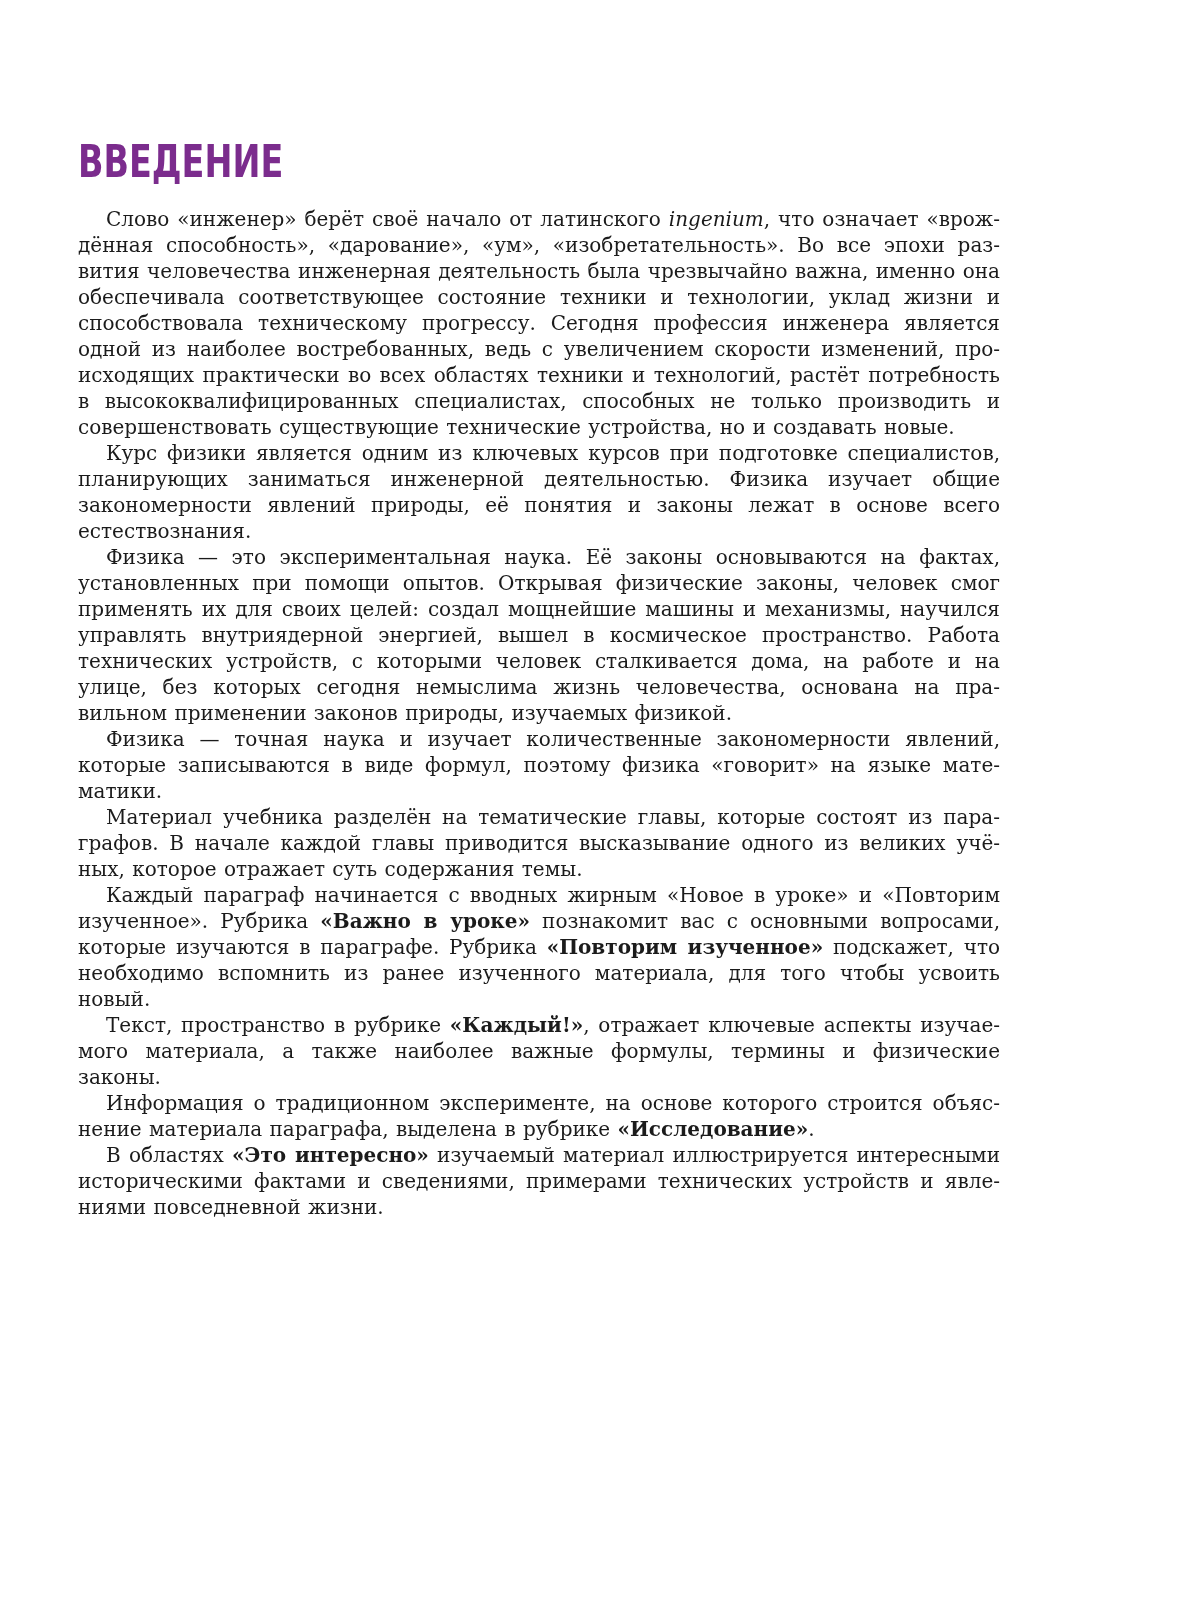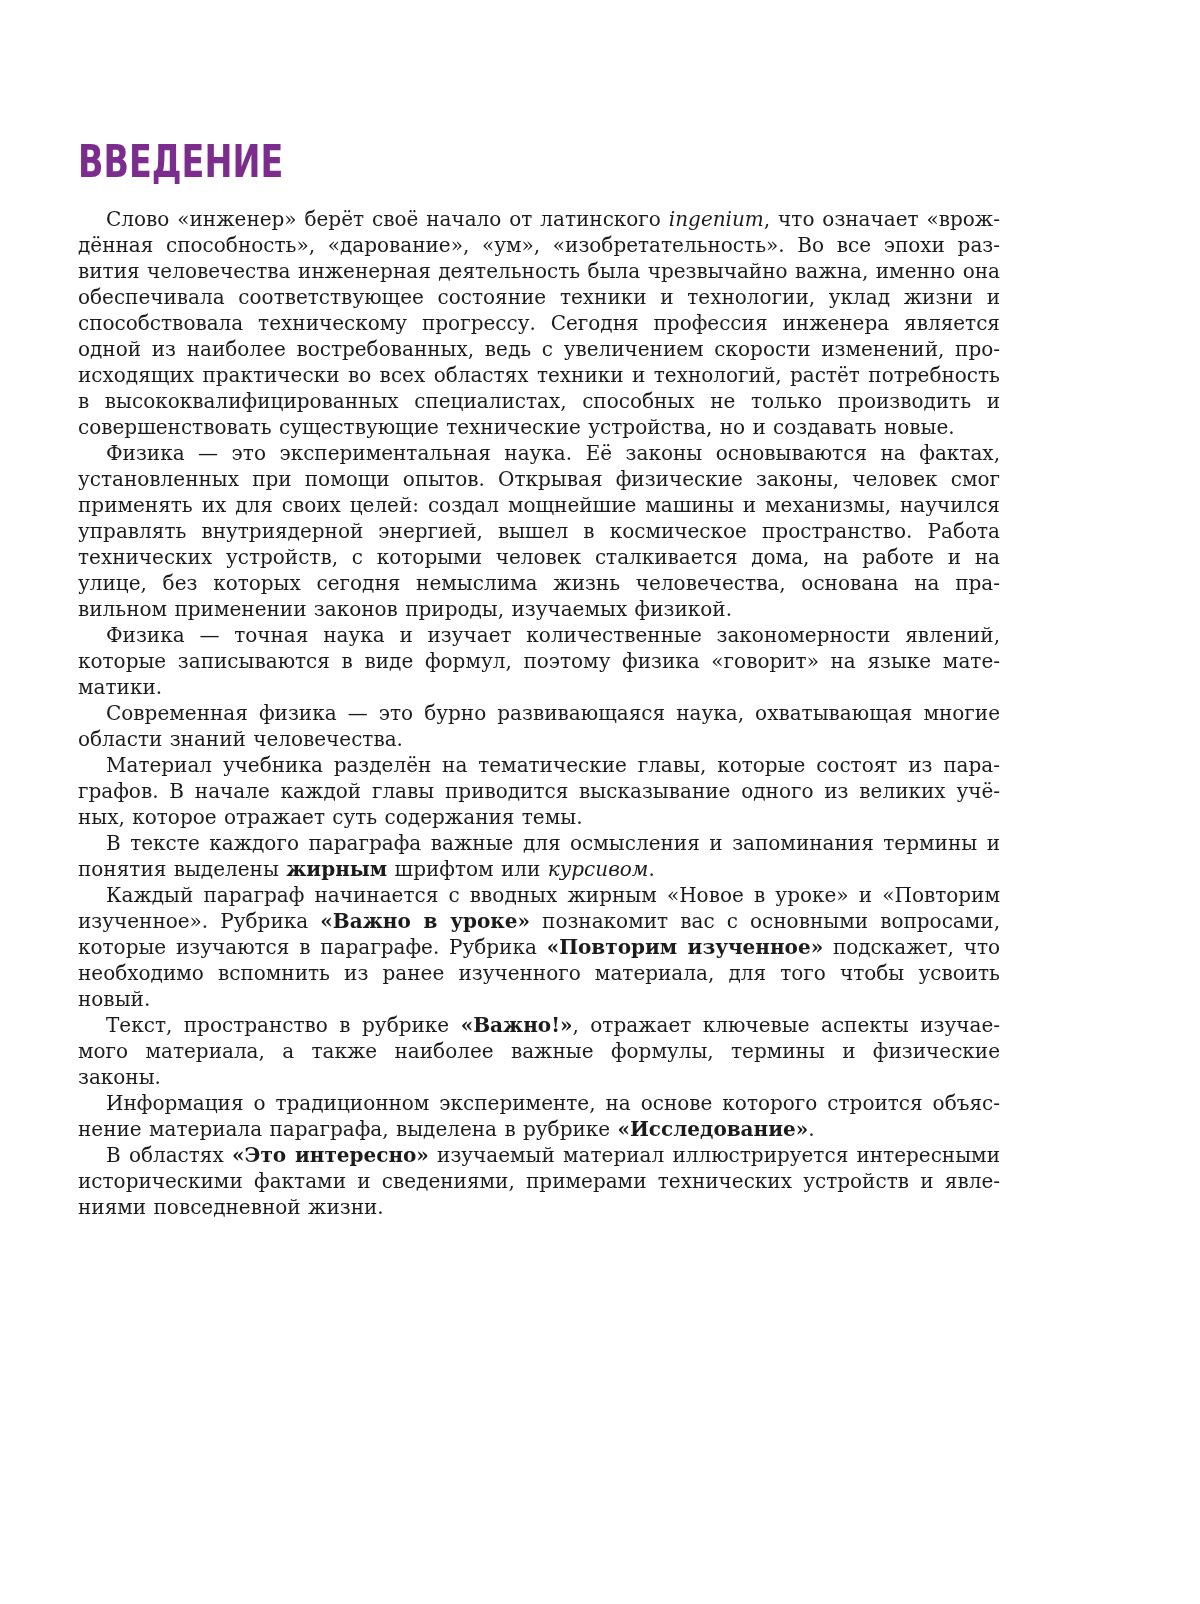--- a/index.html
+++ b/index.html
@@ -48,23 +48,22 @@
   .body-text b{font-weight:bold;}
   .body-text i{}
 </style>
 </head>
 <body>
 
 <div class="page">
   <h1 class="heading">ВВЕДЕНИЕ</h1>
   <div class="body-text">
       <p><span>Слово «инженер» берёт своё начало от латинского </span><i>ingenium</i><span>, что означает «врож­дённая способность», «дарование», «ум», «изобретательность». Во все эпохи раз­вития человечества инженерная деятельность была чрезвычайно важна, именно она обеспечивала соответствующее состояние техники и технологии, уклад жизни и способствовала техническому прогрессу. Сегодня профессия инженера является одной из наиболее востребованных, ведь с увеличением скорости изменений, про­исходящих практически во всех областях техники и технологий, растёт потреб­ность в высококвалифицированных специалистах, способных не только произво­дить и совершенствовать существующие технические устройства, но и создавать новые.</span></p>
+      <p><span>Курс физики является одним из ключевых курсов при подготовке специали­стов, планирующих заниматься инженерной деятельностью. Физика изучает общие закономерности явлений природы, её понятия и законы лежат в основе всего естествознания.</span></p>
       <p><span>Физика — это экспериментальная наука. Её законы основываются на фактах, установленных при помощи опытов. Открывая физические законы, человек смог применять их для своих целей: создал мощнейшие машины и механизмы, на­учился управлять внутриядерной энергией, вышел в космическое пространство. Работа технических устройств, с которыми человек сталкивается дома, на работе и на улице, без которых сегодня немыслима жизнь человечества, основана на пра­вильном применении законов природы, изучаемых физикой.</span></p>
       <p><span>Физика — точная наука и изучает количественные закономерности явлений, которые записываются в виде формул, поэтому физика «говорит» на языке мате­матики.</span></p>
-      <p><span>Современная физика — это бурно развивающаяся наука, охватывающая многие области знаний человечества.</span></p>
       <p><span>Материал учебника разделён на тематические главы, которые состоят из пара­графов. В начале каждой главы приводится высказывание одного из великих учё­ных, которое отражает суть содержания темы.</span></p>
-      <p><span>В тексте каждого параграфа важные для осмысления и запоминания термины и понятия выделены </span><b>жирным</b><span> шрифтом или </span><i>курсивом</i><span>.</span></p>
       <p><span>Каждый параграф начинается с вводных жирным «Новое в уроке» и «Повторим изученное». Рубрика </span><b>«Важно в уроке»</b><span> познакомит вас с основными вопросами, которые изучаются в параграфе. Рубрика </span><b>«Повторим изученное»</b><span> подскажет, что необходимо вспомнить из ранее изученного материала, для того чтобы усвоить новый.</span></p>
-      <p><span>Текст, пространство в рубрике </span><b>«Важно!»</b><span>, отражает ключевые аспекты изучае­мого материала, а также наиболее важные формулы, термины и физические законы.</span></p>
+      <p><span>Текст, пространство в рубрике </span><b>«Каждый!»</b><span>, отражает ключевые аспекты изучае­мого материала, а также наиболее важные формулы, термины и физические законы.</span></p>
       <p><span>Информация о традиционном эксперименте, на основе которого строится объяс­нение материала параграфа, выделена в рубрике </span><b>«Исследование»</b><span>.</span></p>
       <p><span>В областях </span><b>«Это интересно»</b><span> изучаемый материал иллюстрируется интересными историческими фактами и сведениями, примерами технических устройств и явле­ниями повседневной жизни.</span></p>
     </div>
 </div>
 
 </body></html>

